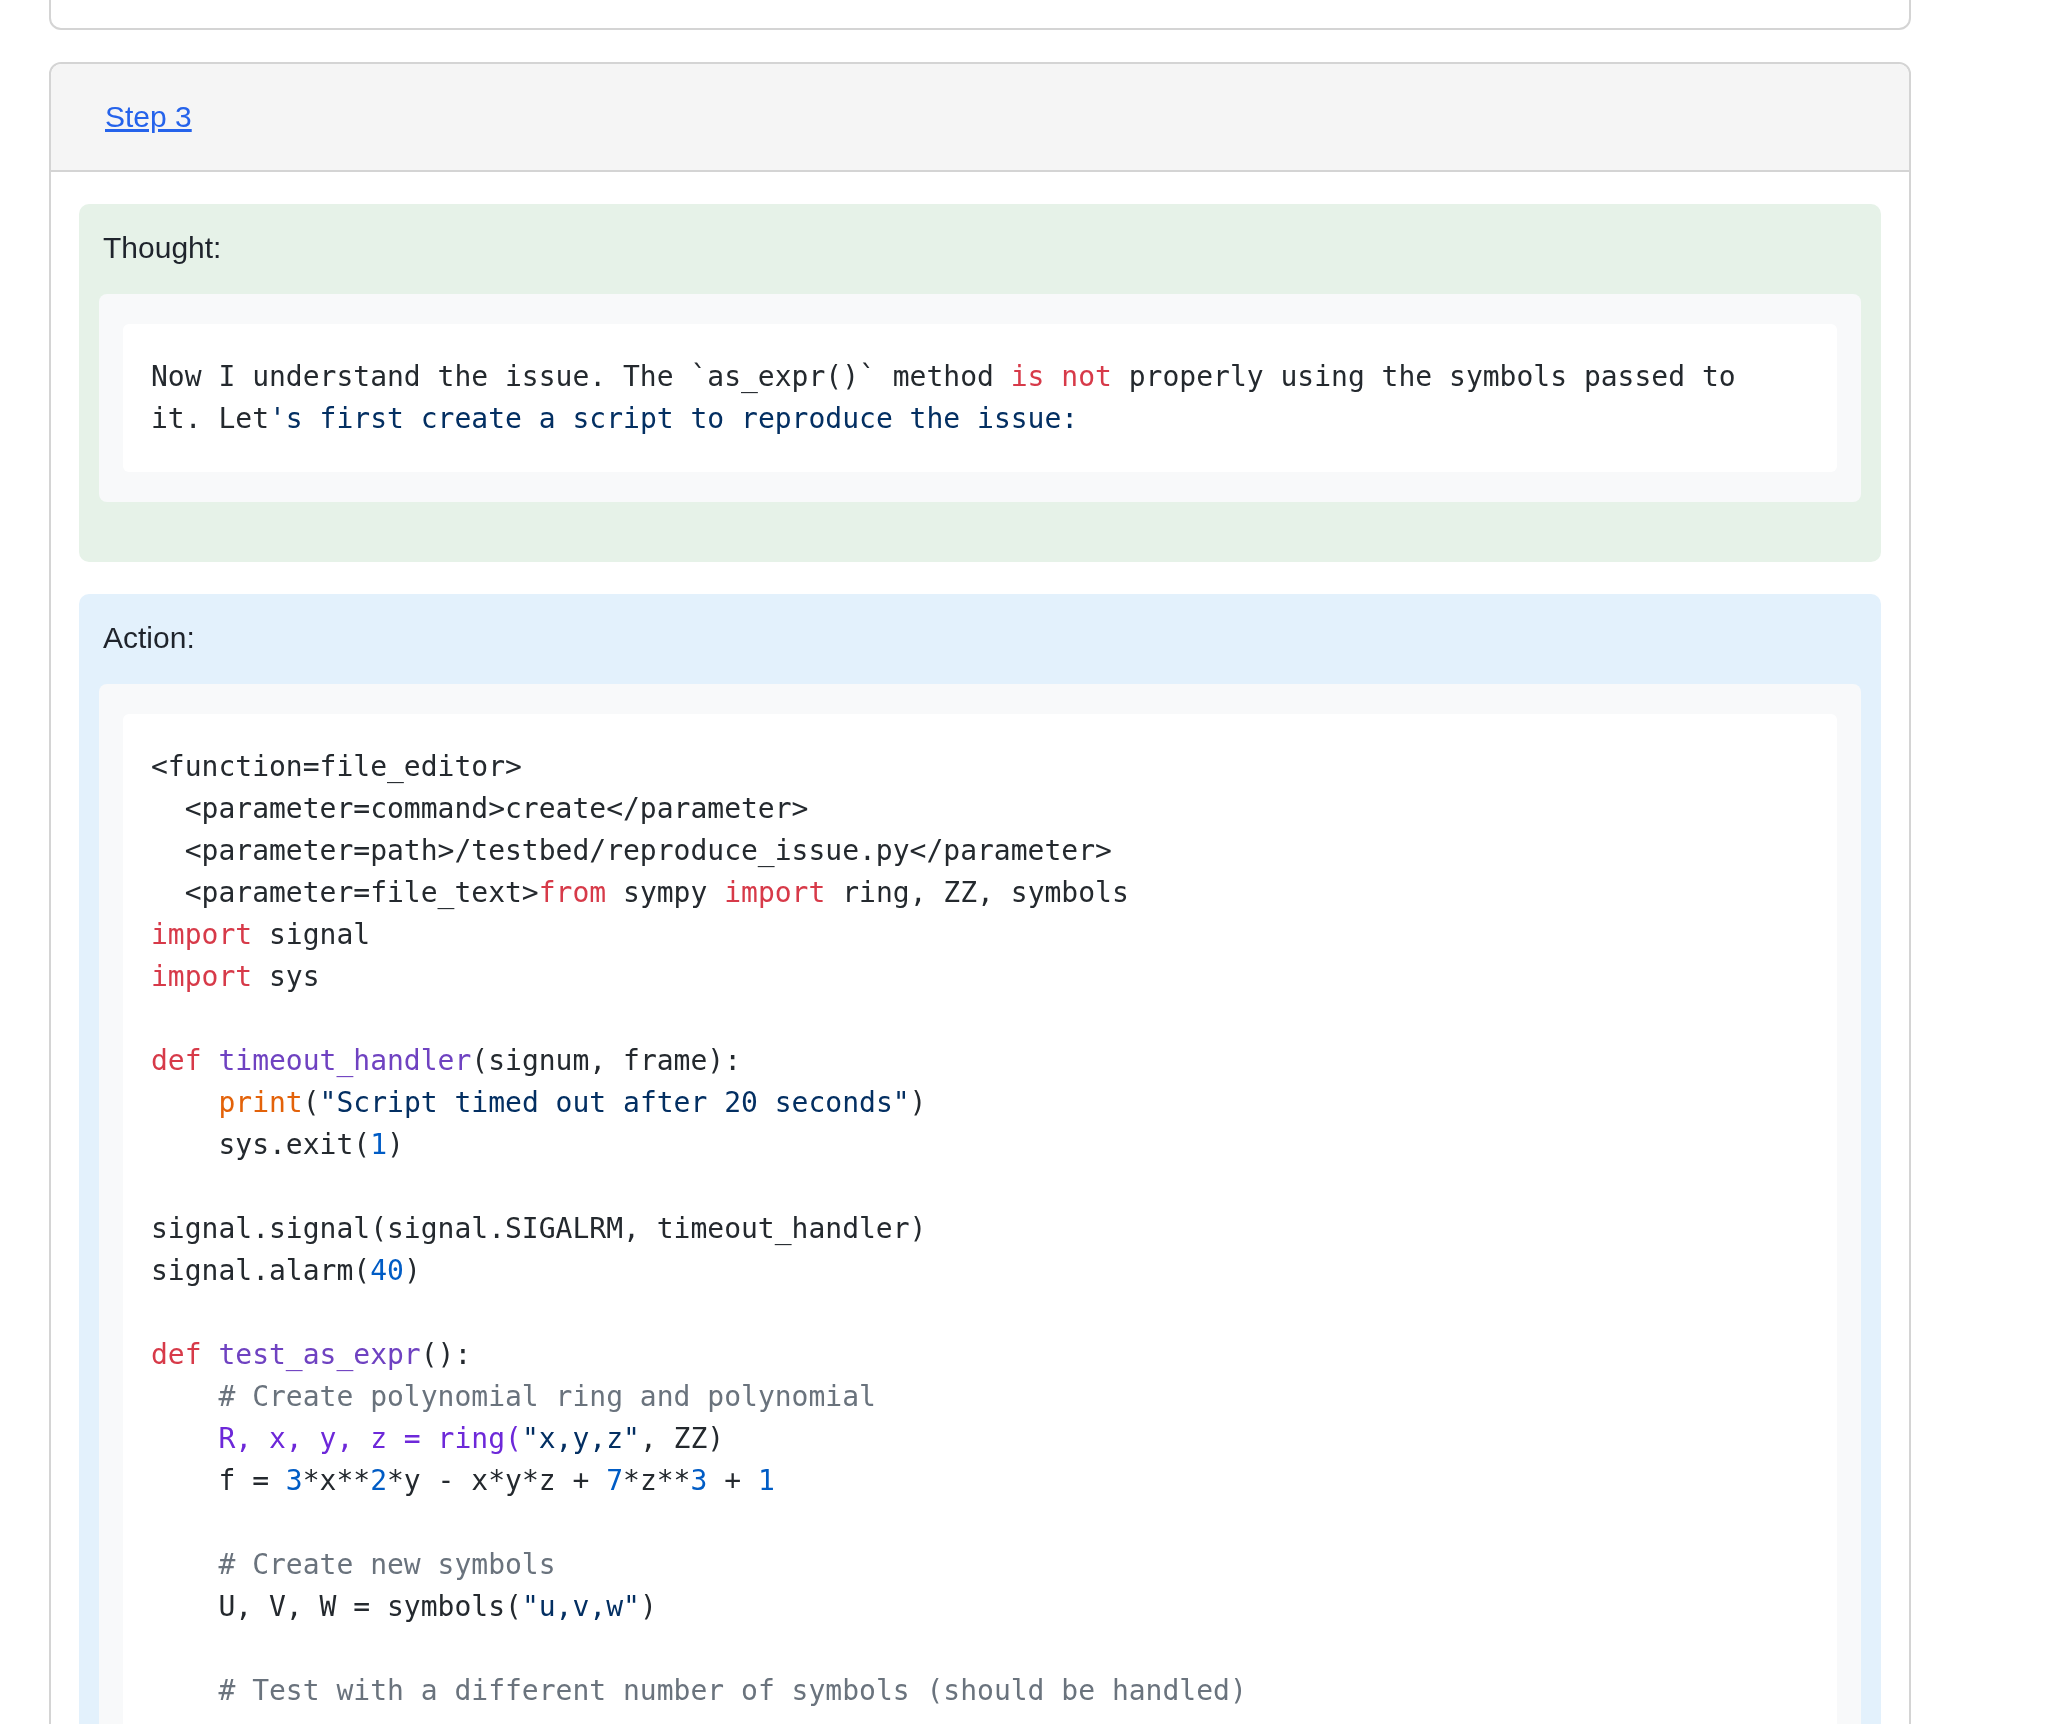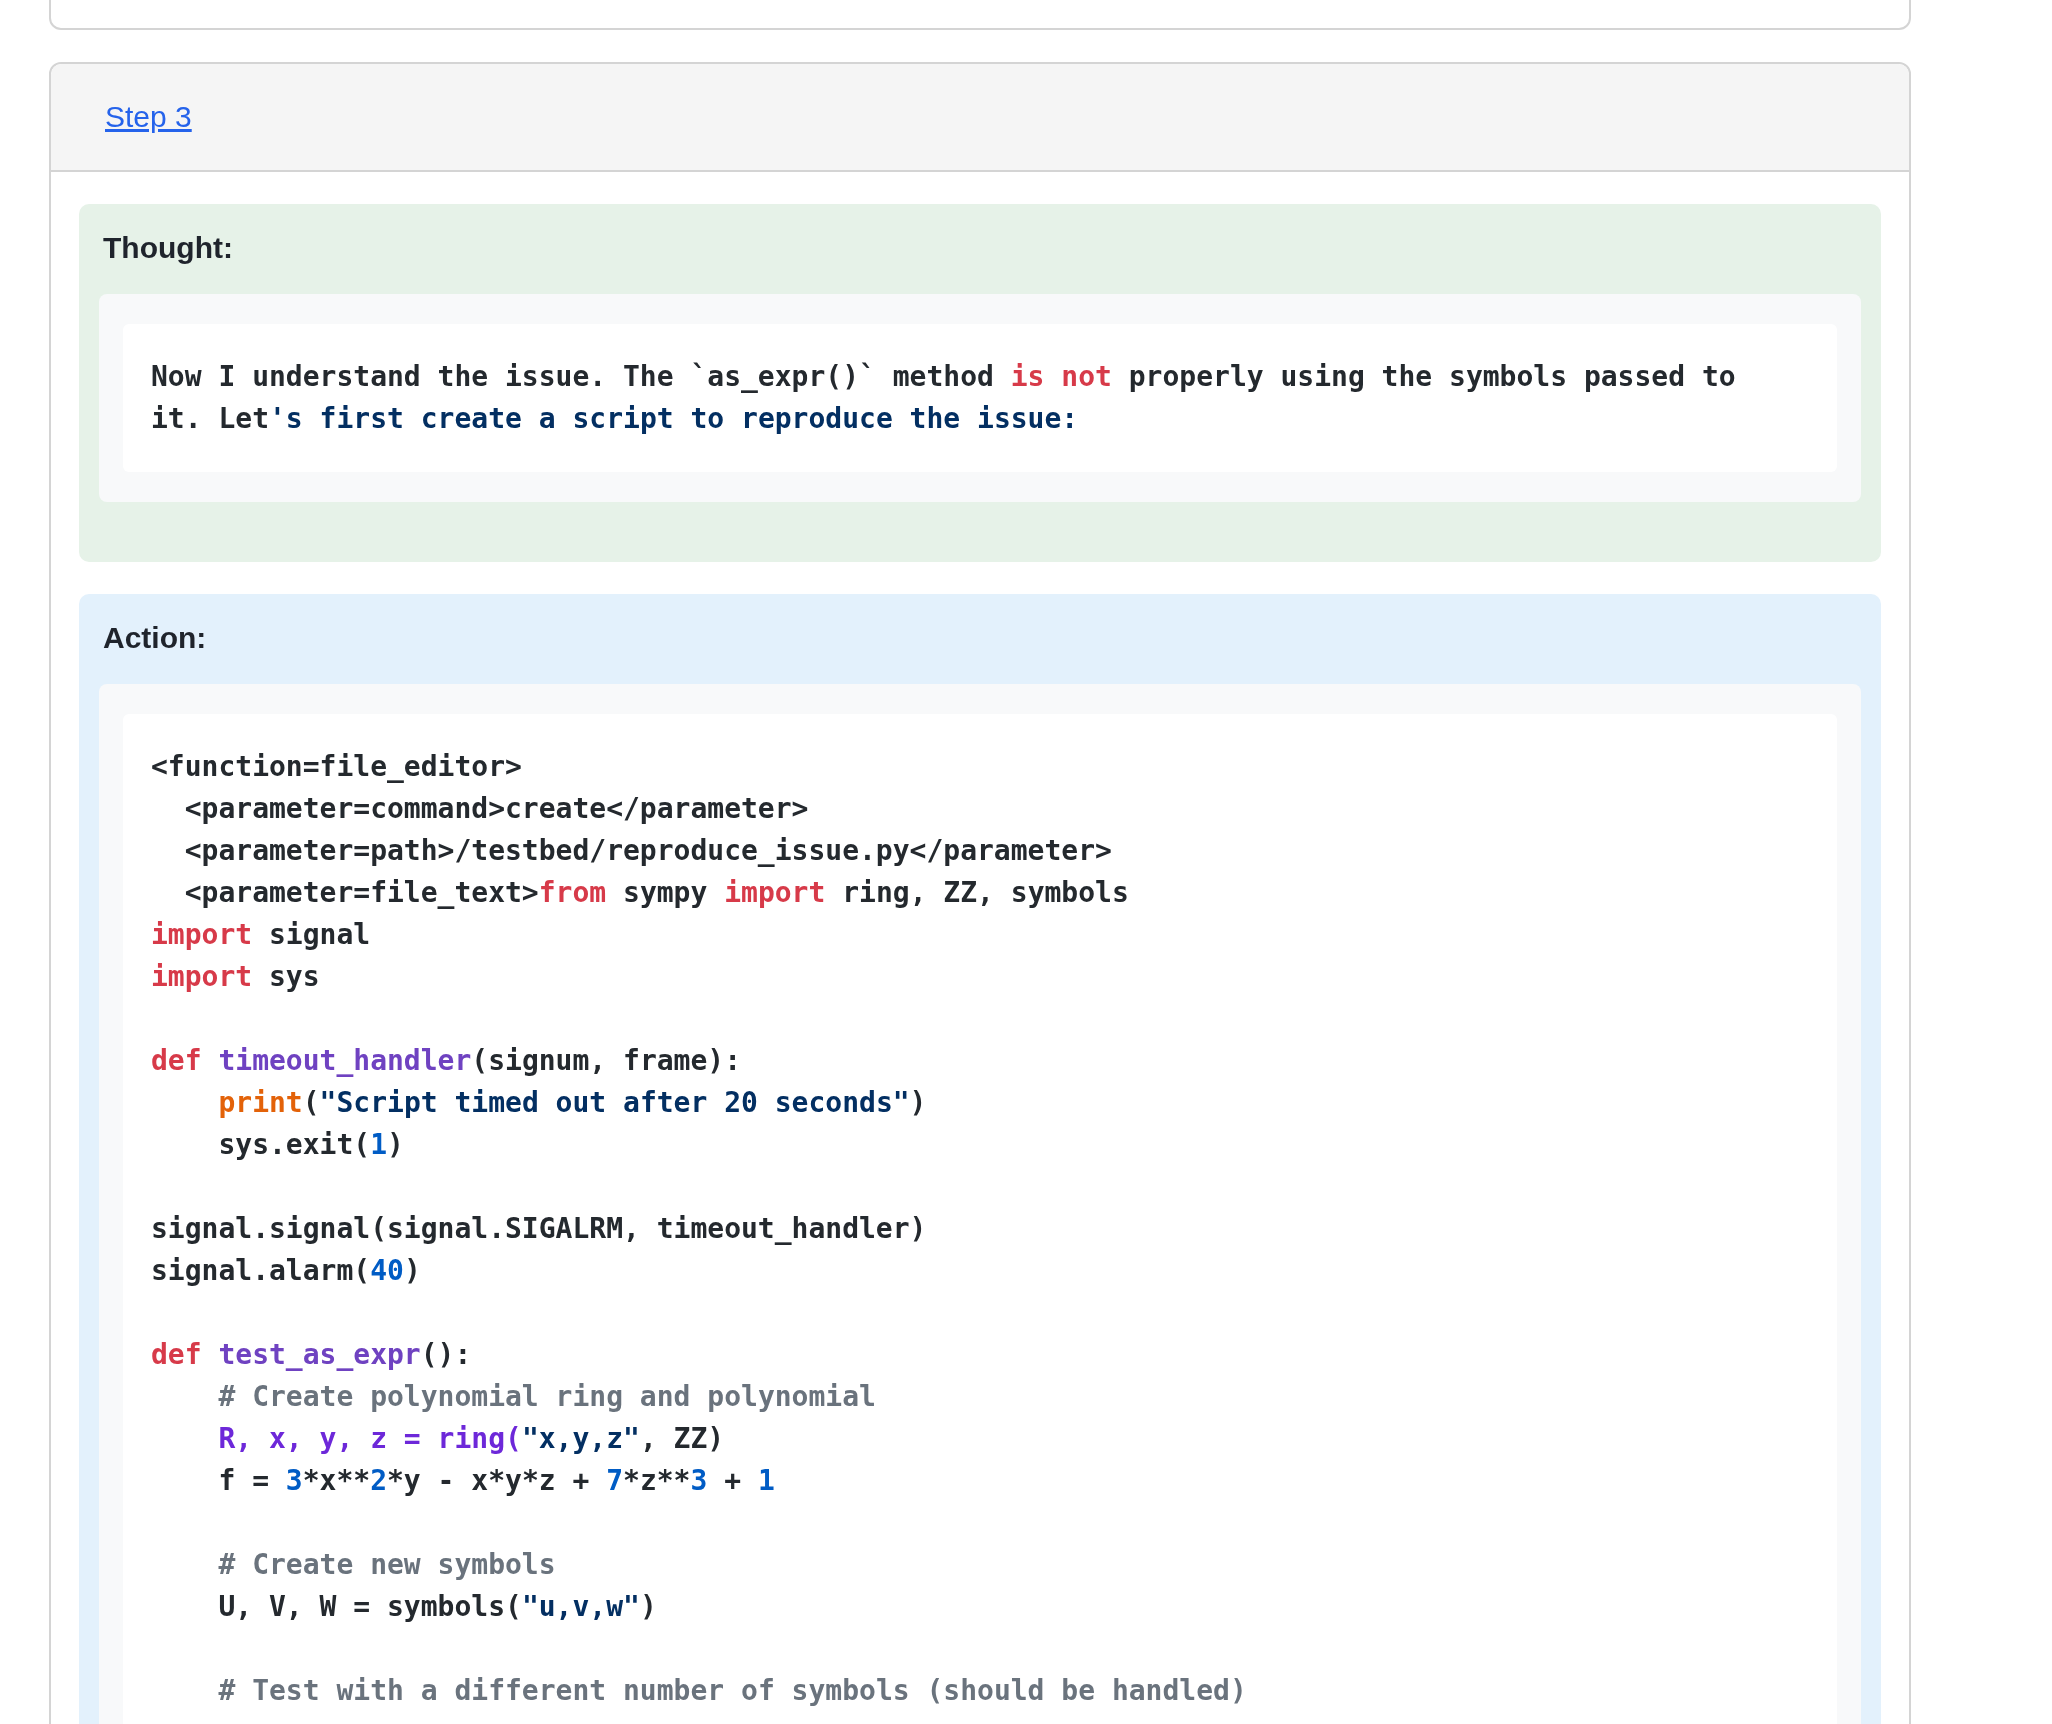--- a/index.html
+++ b/index.html
@@ -50,30 +50,29 @@
   }
   .panel {
     border-radius: 10px;
     padding: 26px 20px 60px 20px;
     box-sizing: border-box;
   }
   .panel-thought { background: var(--thought-bg, #e6f2e8); margin-bottom: 32px; }
   .panel-action  { background: var(--action-bg, #e3f1fc); height: 1400px; }
   .panel-label {
     font-size: 30px;
-    font-weight: 700;
+    font-weight: 400;
     color: var(--label-fg, #1f242c);
     line-height: 36px;
     margin: 0 0 28px 4px;
   }
   .inner-box {
     background: var(--inner-bg, #f8f9fa);
     border-radius: 8px;
     padding: 30px 24px;
-    font-weight: bold;
   }
   .code-box {
     background: #ffffff;
     border-radius: 6px;
     padding: 32px 28px;
     overflow: hidden;
   }
   .panel-action .inner-box, .panel-action .code-box { height: 1200px; }
   .code-line {
     font-family: "DejaVu Sans Mono", monospace;

